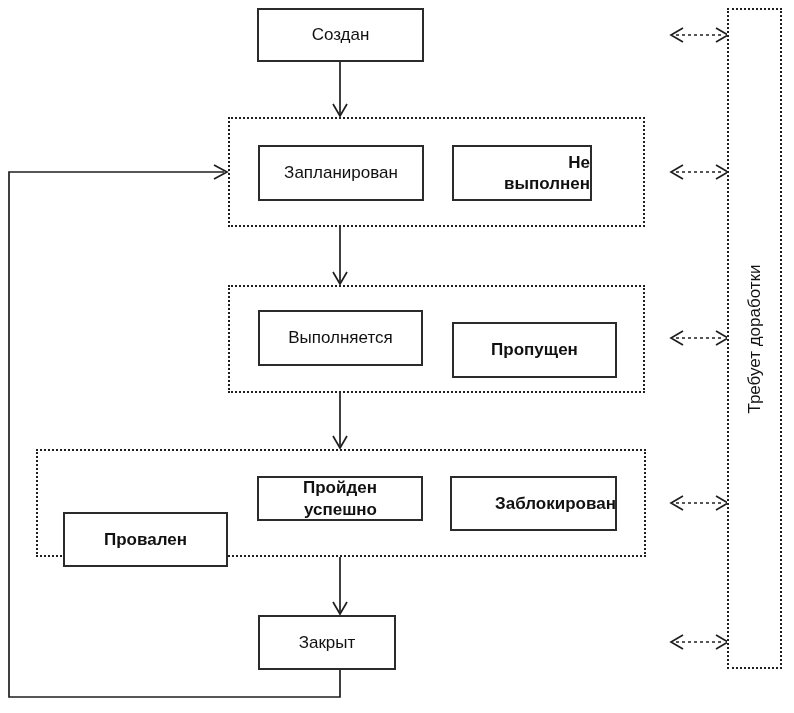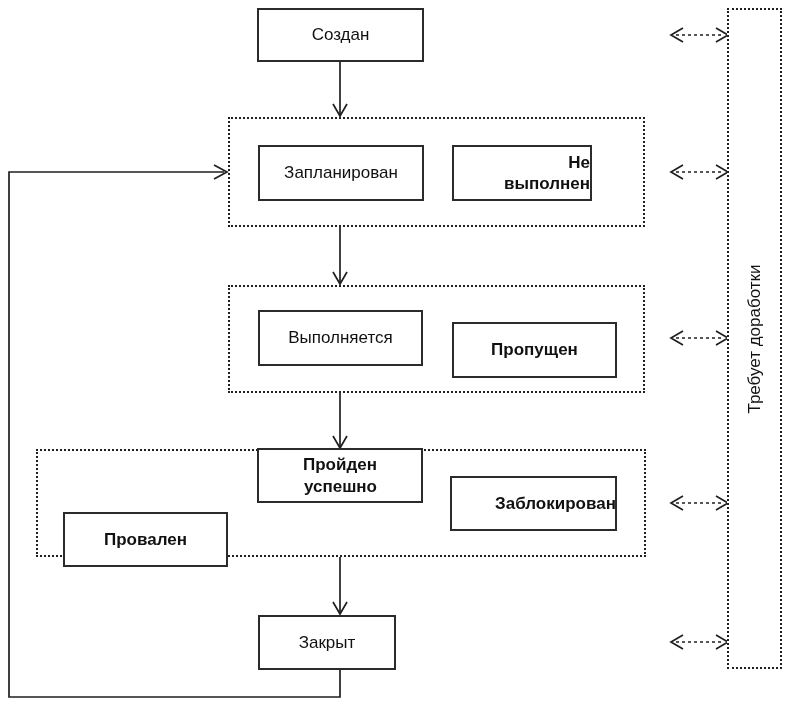--- a/index.html
+++ b/index.html
@@ -145,21 +145,21 @@
   </div>
   <div class="node bold" style="left:452px; top:310px; width:165px; height:56px;margin-top:12px;">
     <span class="lbl">Пропущен</span>
   </div>
 
   <div class="group" style="left:36px; top:449px; width:610px; height:108px;"></div>
 
   <div class="node bold" style="left:63px; top:476px; width:165px; height:55px;margin-top:36px;">
     <span class="lbl">Провален</span>
   </div>
-  <div class="node bold" style="left:257px; top:448px; width:166px; height:55px;">
+  <div class="node bold" style="left:257px; top:476px; width:166px; height:45px;">
     <span class="lbl">Пройден
 успешно</span>
   </div>
   <div class="node bold" style="left:450px; top:476px; width:167px; height:55px;padding-left:44px;">
     <span class="lbl">Заблокирован</span>
   </div>
 
   <div class="node" style="left:258px; top:615px; width:138px; height:55px;">
     <span class="lbl">Закрыт</span>
   </div>

